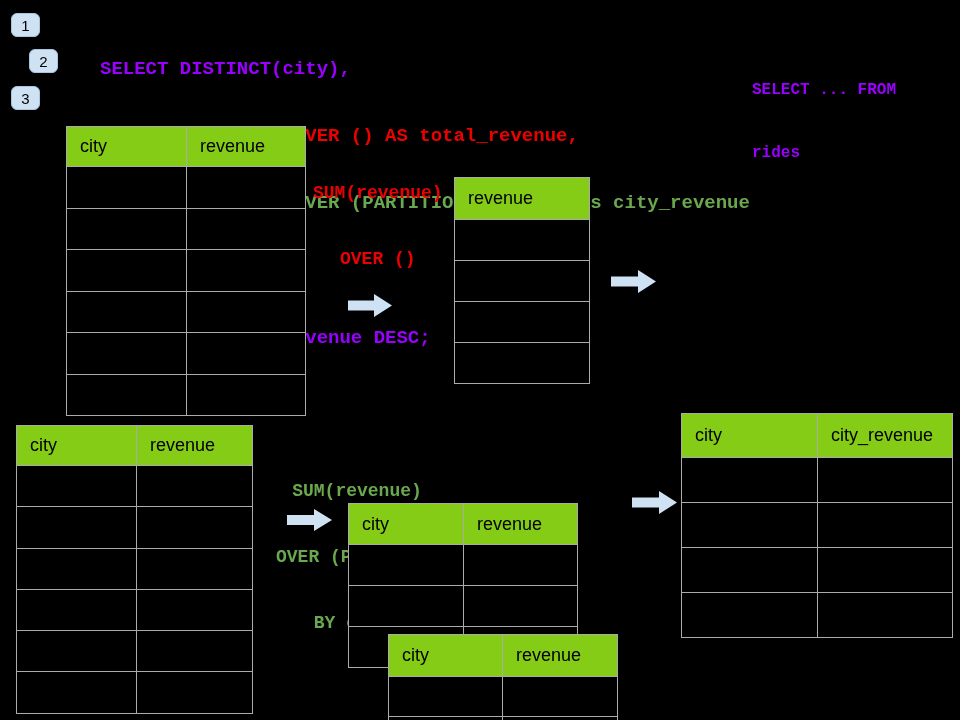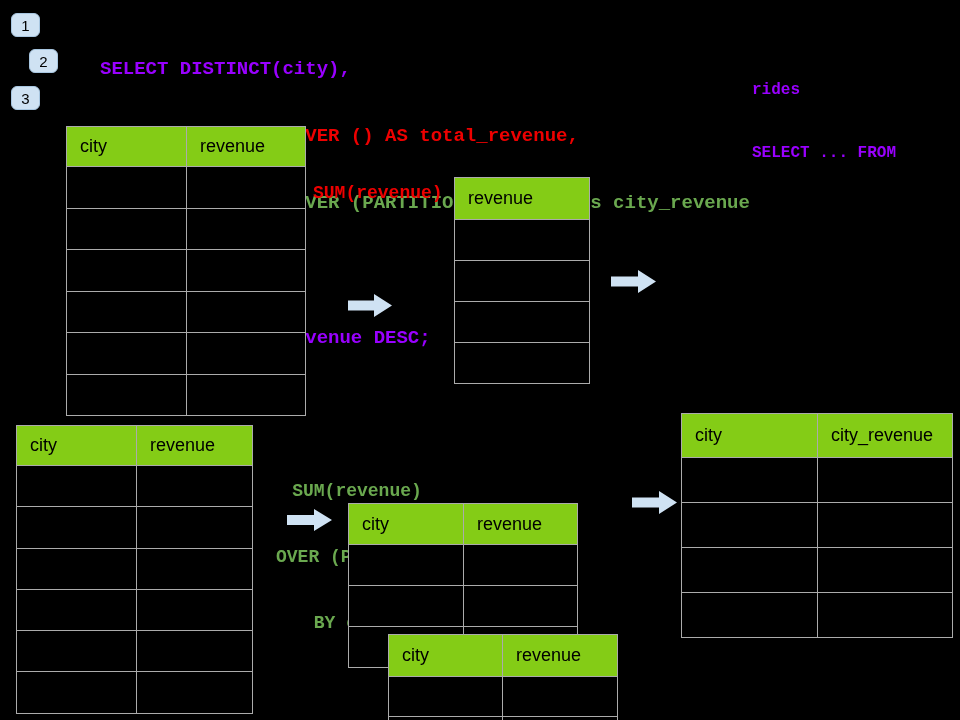--- a/index.html
+++ b/index.html
@@ -76,26 +76,27 @@
 
   <div id="code">
     <div class="c-purple">SELECT DISTINCT(city),</div>
     <div class="c-red">    SUM(revenue) OVER () AS total_revenue,</div>
     <div class="c-green">    SUM(revenue) OVER (PARTITION BY city) as city_revenue</div>
     <div class="c-purple">  FROM rides</div>
     <div class="c-purple">  ORDER by city_revenue DESC;</div>
   </div>
 
   <div id="note">
+    <div>SELECT ... FROM</div>
     <div>rides</div>
-    <div>SELECT ... FROM</div>
   </div>
 
   <div class="lbl" id="lbl-total">
     <div>SUM(revenue)</div>
+    <div>OVER ()</div>
   </div>
 
   <div class="lbl" id="lbl-part">
     <div>SUM(revenue)</div>
     <div>OVER (PARTITION</div>
     <div>BY city)</div>
   </div>
 
   <table class="dt" id="t-src-top">
     <colgroup>

